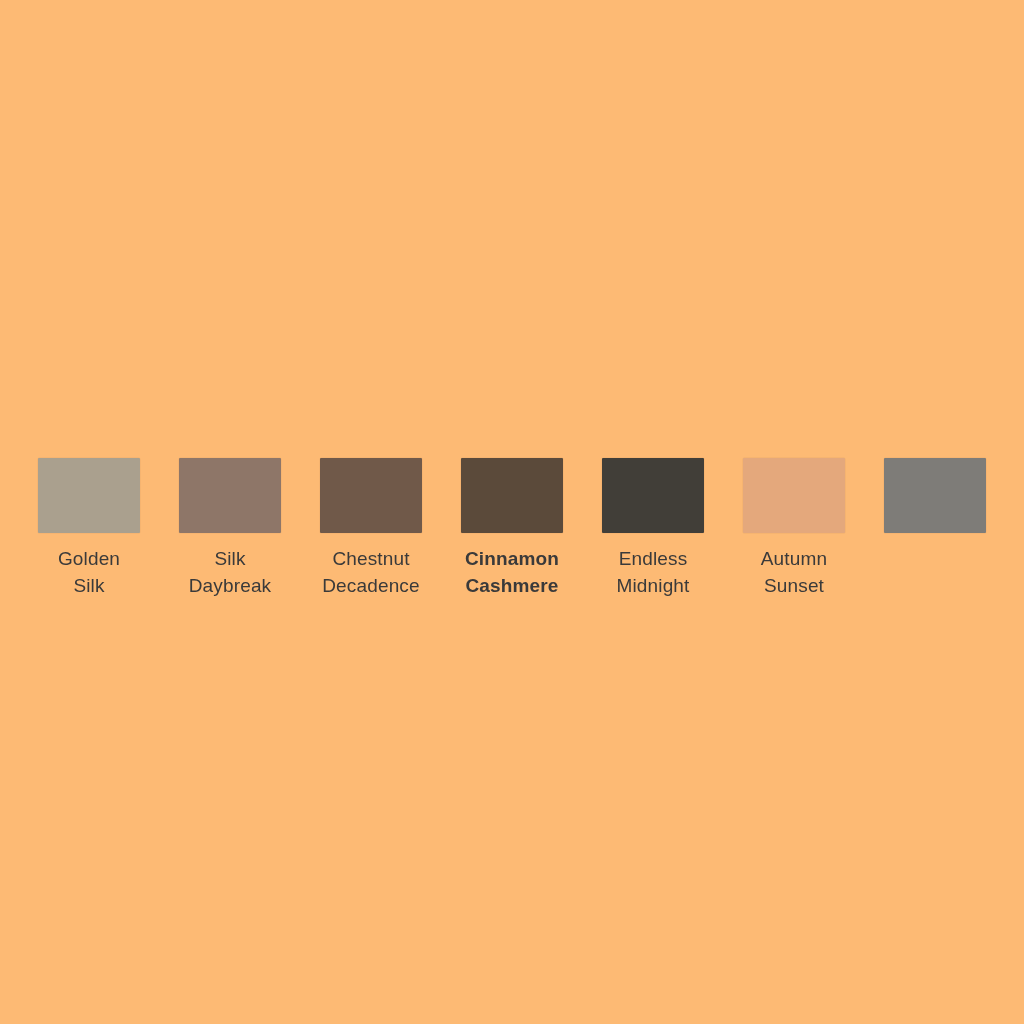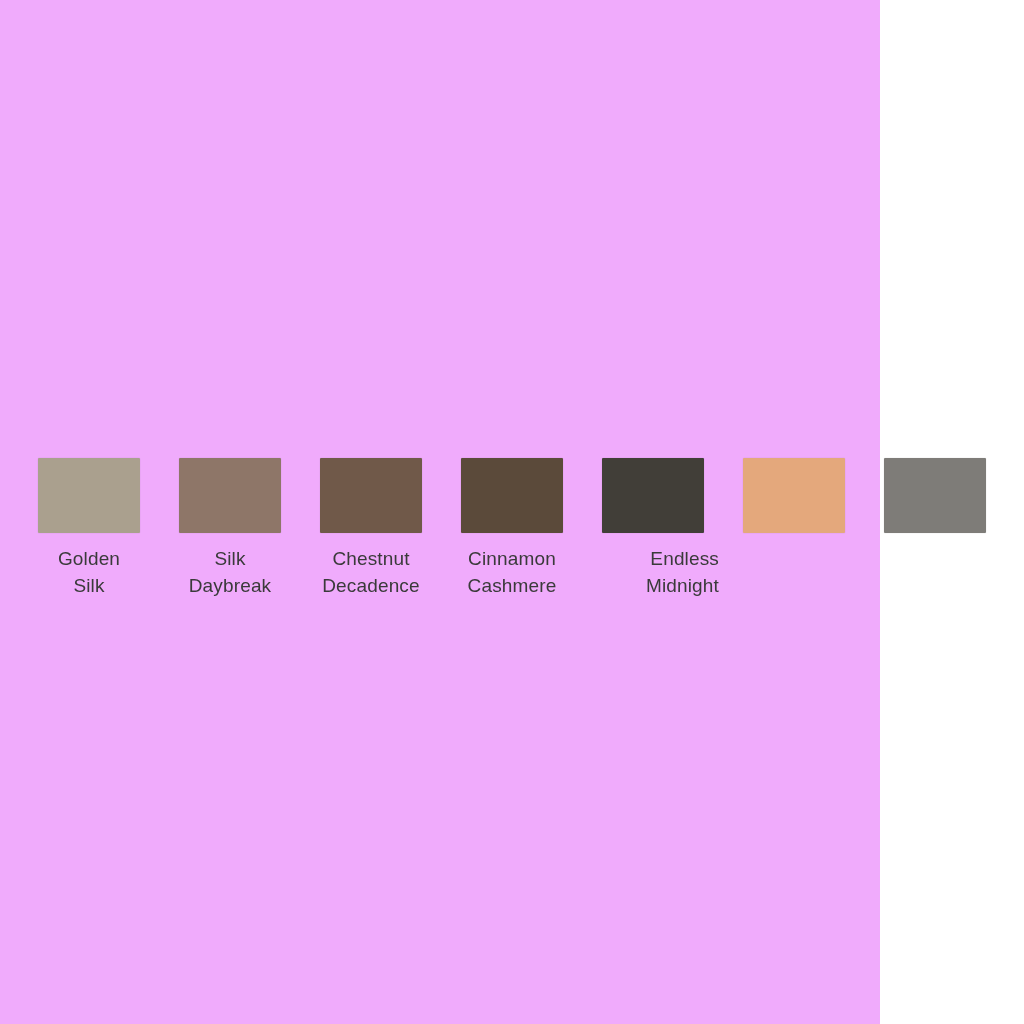--- a/index.html
+++ b/index.html
@@ -10,23 +10,23 @@
   body {
     width: 1024px;
     height: 1024px;
     background: #ffffff;
     font-family: "Liberation Sans", sans-serif;
     overflow: hidden;
   }
 
   #palette-board {
     position: relative;
-    width: 880px;
+    width: 1024px;
     height: 1024px;
-    background: #f0abfc;
+    background: #fdba74;
   }
 
   
   #swatch-row {
     position: absolute;
     left: 0;
     top: 458px;
     width: 1024px;
     display: flex;
     flex-direction: row;
@@ -76,28 +76,30 @@
         <div class="swatch-label" style="color: rgb(58, 58, 58);">Silk
 Daybreak</div>
       </div>
       <div class="swatch-cell">
         <div class="swatch-chip" style="background-color: rgb(112, 89, 73);"></div>
         <div class="swatch-label" style="color: rgb(58, 58, 58);">Chestnut
 Decadence</div>
       </div>
       <div class="swatch-cell">
         <div class="swatch-chip" style="background-color: rgb(91, 74, 58);"></div>
-        <div class="swatch-label" style="color: rgb(58, 58, 58);">Cinnamon
+        <div class="swatch-label" style="color: rgb(58, 58, 58); font-weight: bold;">Cinnamon
 Cashmere</div>
       </div>
       <div class="swatch-cell">
         <div class="swatch-chip" style="background-color: rgb(65, 62, 56);"></div>
-        <div class="swatch-label" style="color: rgb(58, 58, 58); text-align: right;">Endless
+        <div class="swatch-label" style="color: rgb(58, 58, 58);">Endless
 Midnight</div>
       </div>
       <div class="swatch-cell">
         <div class="swatch-chip" style="background-color: rgb(228, 168, 124);"></div>
+        <div class="swatch-label" style="color: rgb(58, 58, 58);">Autumn
+Sunset</div>
       </div>
       <div class="swatch-cell">
         <div class="swatch-chip" style="background-color: rgb(126, 124, 120);"></div>
       </div>
     </div>
 </div>
 
 </body></html>

